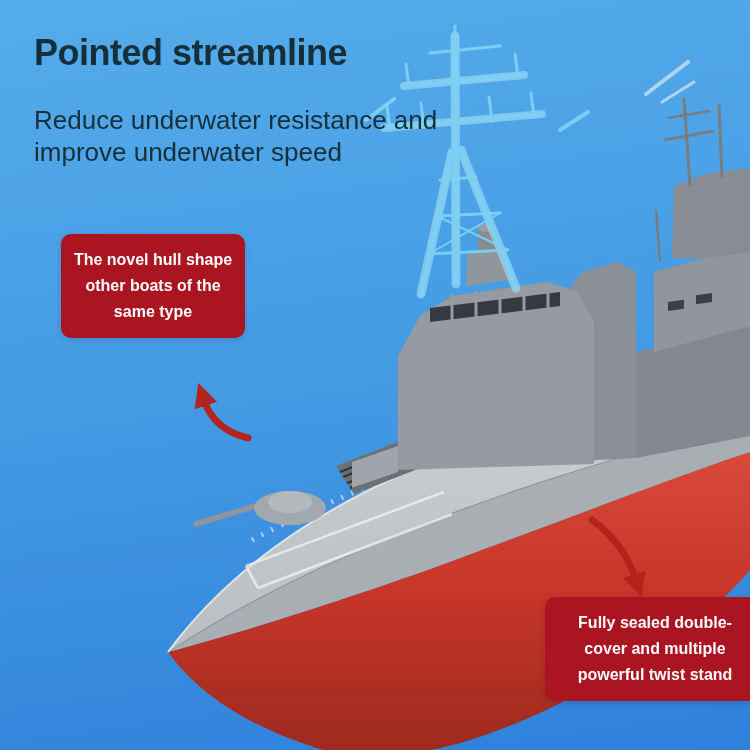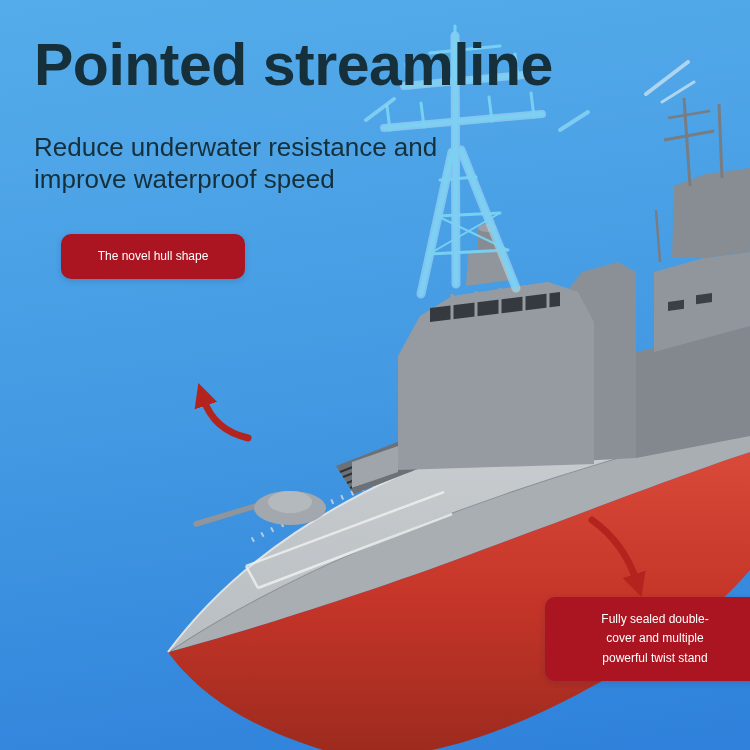--- a/index.html
+++ b/index.html
@@ -9,35 +9,36 @@
     position:relative; width:750px; height:750px; overflow:hidden;
     background: linear-gradient(172deg,
       var(--background-top,#55ACEA) 0%,
       #459BE3 48%,
       var(--background-bottom,#2E80DA) 100%);
   }
   .ship-svg{ position:absolute; left:0; top:0; width:750px; height:750px; }
   .title-block{ position:absolute; left:34px; top:32px; z-index:3; }
   .page-title{
     color:var(--title-text,#152F3B);
-    font-size:59px; font-weight:800; line-height:1.15; letter-spacing:-0.5px;
+    font-size:36px; font-weight:800; line-height:1.15; letter-spacing:-0.5px;
   }
   .page-title span{ display:block; }
   .subtitle{
     margin-top:32px; color:var(--title-text,#173540);
     font-size:26px; font-weight:400; line-height:1.22;
   }
   .subtitle span{ display:block; }
   .callout{
     position:absolute; z-index:4;
     background:var(--callout-bg,#AB1421);
     color:var(--callout-text,#FFFFFF);
     border-radius:10px; text-align:center;
-    font-size:12px; line-height:1.62; padding:13px 8px;
+    font-size:16px; line-height:1.62; padding:13px 8px;
     box-shadow:0 2px 6px rgba(20,40,80,.18);
+    font-weight:bold;
   }
   .callout span{ display:block; }
   .callout-left{ left:61px; top:234px; width:184px; }
   .callout-right{ left:545px; top:597px; width:220px; }
 </style>
 </head>
 <body>
 
 <div class="canvas">
 
@@ -170,26 +171,28 @@
     <path d="M248,438 Q214,430 204,400" fill="none" style="stroke:var(--arrow-red,#B3241E)" stroke-width="7" stroke-linecap="round" marker-end="url(#ah)"></path>
     <path d="M592,520 Q624,543 636,580" fill="none" style="stroke:var(--arrow-red,#B3241E)" stroke-width="7" stroke-linecap="round" marker-end="url(#ah)"></path>
   </svg>
 
   <header class="title-block">
     <h1 class="page-title">
       <span>Pointed streamline</span>
     </h1>
     <p class="subtitle">
       <span>Reduce underwater resistance and</span>
-      <span>improve waterproof speed</span>
+      <span>improve underwater speed</span>
     </p>
   </header>
 
   <div class="callout callout-left">
     <span>The novel hull shape</span>
+    <span>other boats of the</span>
+    <span>same type</span>
   </div>
 
   <div class="callout callout-right">
     <span>Fully sealed double-</span>
     <span>cover and multiple</span>
     <span>powerful twist stand</span>
   </div>
 
 </div>
 

